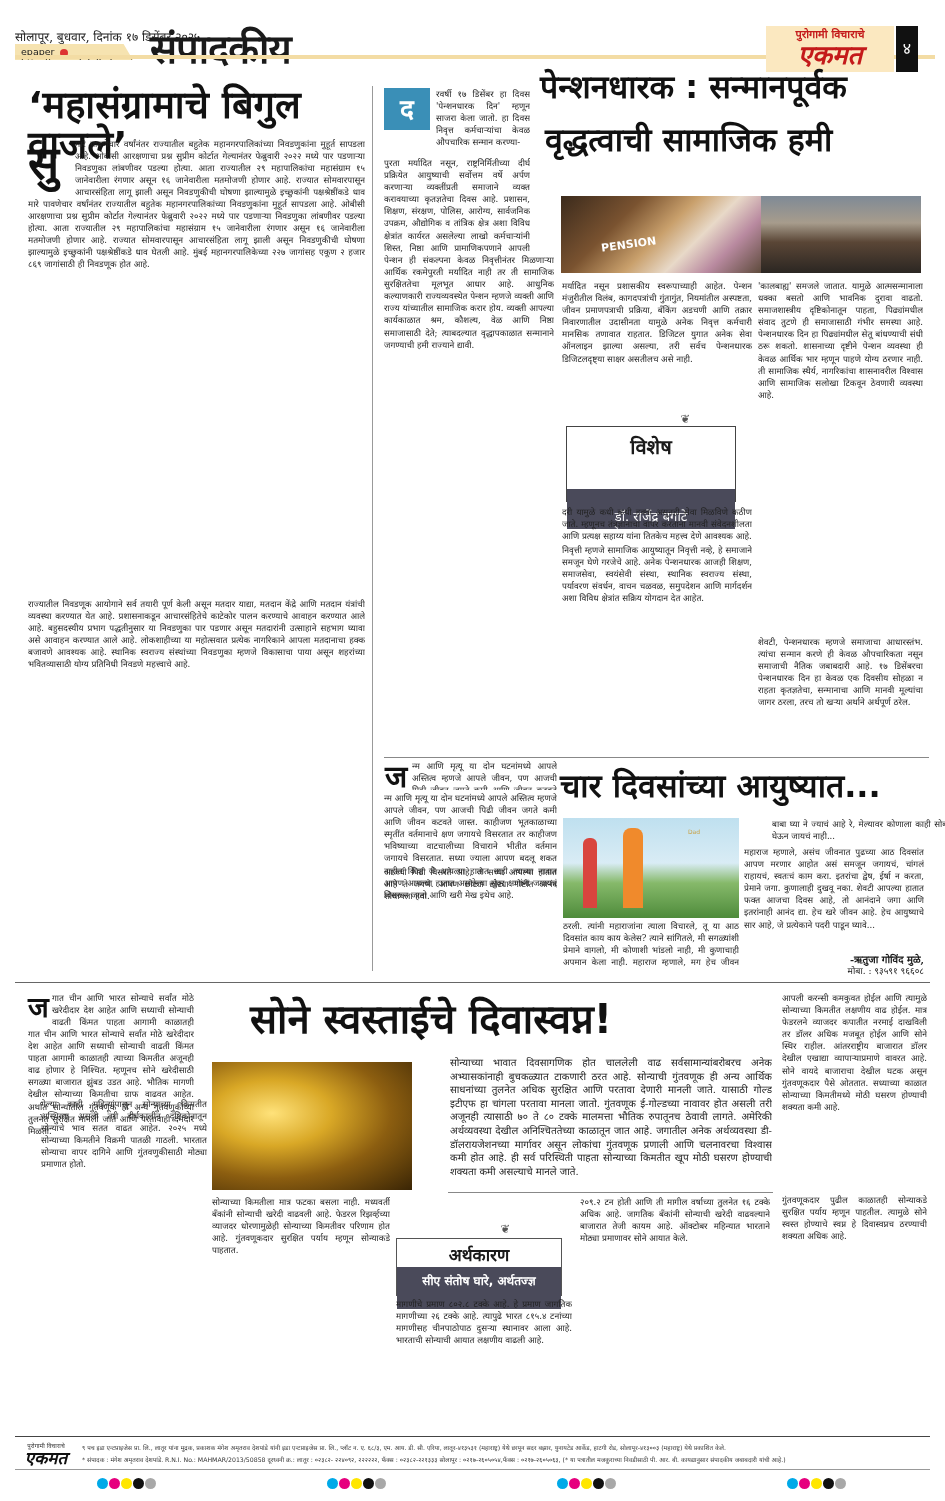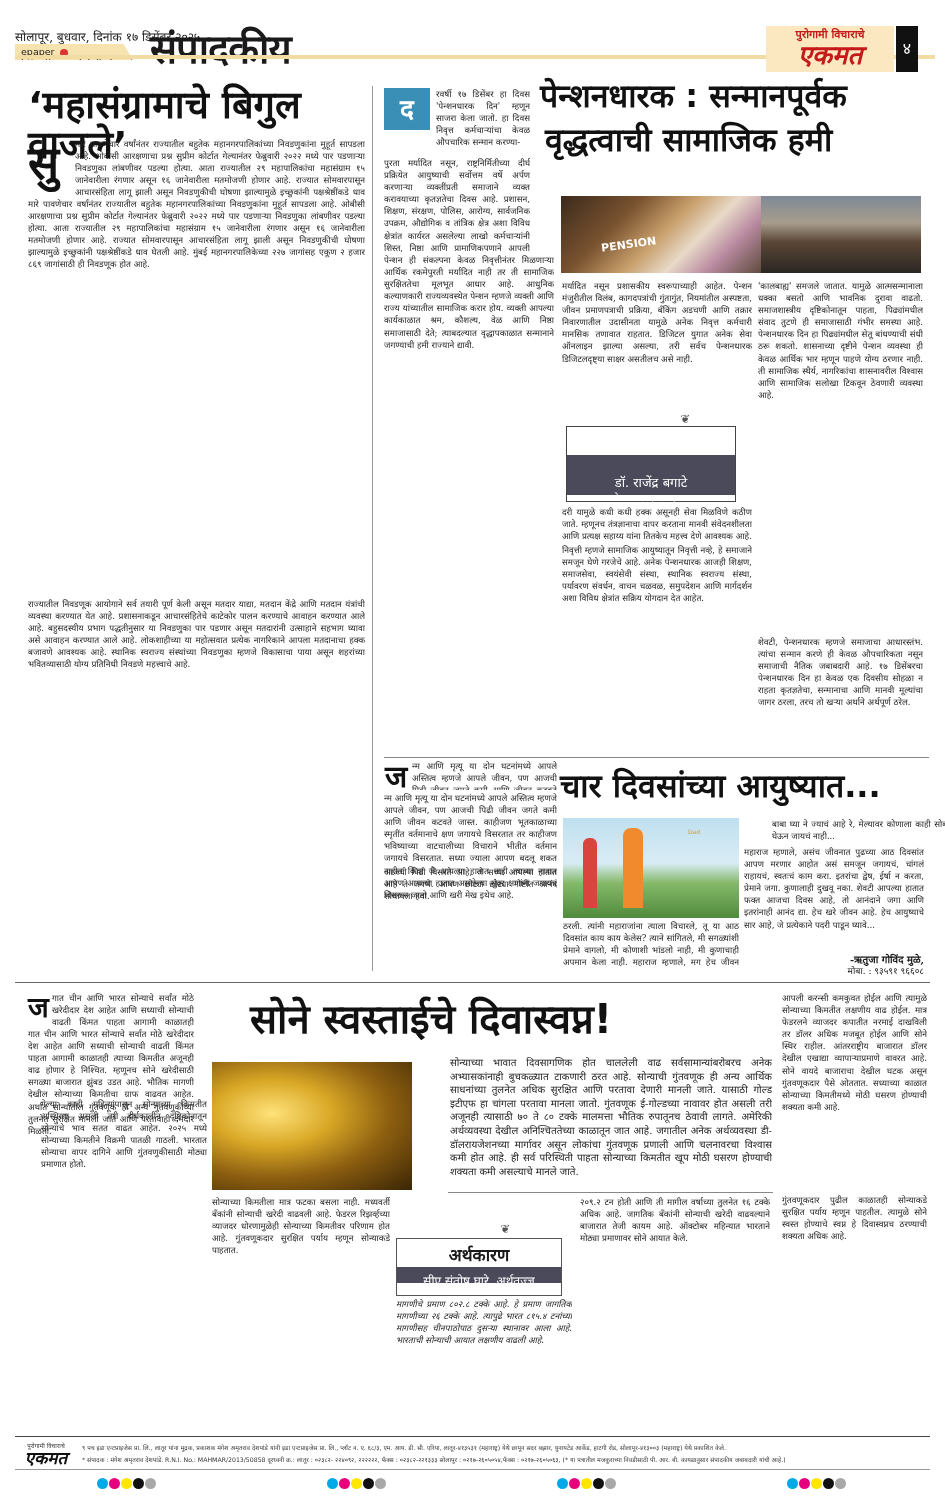--- a/index.html
+++ b/index.html
@@ -71,30 +71,31 @@
 <div class="abs headline" style="left:28px;top:86px;font-size:38px;width:345px;">‘महासंग्रामाचे बिगुल वाजले’</div>
 <div class="abs dropcap" style="left:28px;top:138px;font-size:46px;line-height:50px;">सु</div>
 <div class="abs col-text" style="left:75px;top:138px;width:290px;height:60px;">मारे पावणेचार वर्षांनंतर राज्यातील बहुतेक महानगरपालिकांच्या निवडणुकांना मुहूर्त सापडला आहे. ओबीसी आरक्षणाचा प्रश्न सुप्रीम कोर्टात गेल्यानंतर फेब्रुवारी २०२२ मध्ये पार पडणाऱ्या निवडणुका लांबणीवर पडल्या होत्या. आता राज्यातील २९ महापालिकांचा महासंग्राम १५ जानेवारीला रंगणार असून १६ जानेवारीला मतमोजणी होणार आहे. राज्यात सोमवारपासून आचारसंहिता लागू झाली असून निवडणुकीची घोषणा झाल्यामुळे इच्छुकांनी पक्षश्रेष्ठींकडे धाव घेतली आहे. मुंबई महानगरपालिकेच्या २२७ जागांसह एकूण २ हजार ८६९ जागांसाठी ही निवडणूक होत आहे.</div>
 <div class="abs col-text" style="left:28px;top:198px;width:337px;height:400px;">मारे पावणेचार वर्षांनंतर राज्यातील बहुतेक महानगरपालिकांच्या निवडणुकांना मुहूर्त सापडला आहे. ओबीसी आरक्षणाचा प्रश्न सुप्रीम कोर्टात गेल्यानंतर फेब्रुवारी २०२२ मध्ये पार पडणाऱ्या निवडणुका लांबणीवर पडल्या होत्या. आता राज्यातील २९ महापालिकांचा महासंग्राम १५ जानेवारीला रंगणार असून १६ जानेवारीला मतमोजणी होणार आहे. राज्यात सोमवारपासून आचारसंहिता लागू झाली असून निवडणुकीची घोषणा झाल्यामुळे इच्छुकांनी पक्षश्रेष्ठींकडे धाव घेतली आहे. मुंबई महानगरपालिकेच्या २२७ जागांसह एकूण २ हजार ८६९ जागांसाठी ही निवडणूक होत आहे.</div>
 <div class="abs col-text" style="left:28px;top:598px;width:337px;height:372px;">राज्यातील निवडणूक आयोगाने सर्व तयारी पूर्ण केली असून मतदार याद्या, मतदान केंद्रे आणि मतदान यंत्रांची व्यवस्था करण्यात येत आहे. प्रशासनाकडून आचारसंहितेचे काटेकोर पालन करण्याचे आवाहन करण्यात आले आहे. बहुसदस्यीय प्रभाग पद्धतीनुसार या निवडणुका पार पडणार असून मतदारांनी उत्साहाने सहभाग घ्यावा असे आवाहन करण्यात आले आहे. लोकशाहीच्या या महोत्सवात प्रत्येक नागरिकाने आपला मतदानाचा हक्क बजावणे आवश्यक आहे. स्थानिक स्वराज्य संस्थांच्या निवडणुका म्हणजे विकासाचा पाया असून शहरांच्या भवितव्यासाठी योग्य प्रतिनिधी निवडणे महत्त्वाचे आहे.</div>
 <div class="abs vrule" style="left:372px;top:86px;height:885px;"></div>
 
 <div class="abs da-box" style="left:384px;top:88px;width:46px;height:42px;font-size:26px;line-height:42px;">द</div>
 <div class="abs col-text" style="left:436px;top:88px;width:94px;height:68px;">रवर्षी १७ डिसेंबर हा दिवस 'पेन्शनधारक दिन' म्हणून साजरा केला जातो. हा दिवस निवृत्त कर्मचाऱ्यांचा केवळ औपचारिक सन्मान करण्या-</div>
 <div class="abs col-text" style="left:384px;top:157px;width:146px;height:97px;">पुरता मर्यादित नसून, राष्ट्रनिर्मितीच्या दीर्घ प्रक्रियेत आयुष्याची सर्वोत्तम वर्षे अर्पण करणाऱ्या व्यक्तींप्रती समाजाने व्यक्त करावयाच्या कृतज्ञतेचा दिवस आहे. प्रशासन, शिक्षण, संरक्षण, पोलिस, आरोग्य, सार्वजनिक उपक्रम, औद्योगिक व तांत्रिक क्षेत्र अशा विविध क्षेत्रांत कार्यरत असलेल्या लाखो कर्मचाऱ्यांनी शिस्त, निष्ठा आणि प्रामाणिकपणाने आपली सेवा बजावली. आज दिसणाऱ्या संस्था, व्यवस्था आणि सार्वजनिक सुविधा या त्यांच्या अथक श्रमांचे फलित आहेत. समाजशास्त्रीय दृष्टिकोनातून पाहिले असता, पेन्शनधारक हे केवळ निवृत्त कर्मचारी नसून समाजाच्या सातत्याचे, अनुभवाचे आणि मूल्यव्यवस्थेचे जिवंत प्रतिनिधी आहेत.</div>
-<div class="abs headline" style="left:540px;top:80px;font-size:32px;width:390px;">पेन्शनधारक : सन्मानपूर्वक</div>
+<div class="abs headline" style="left:540px;top:71px;font-size:32px;width:390px;">पेन्शनधारक : सन्मानपूर्वक</div>
 <div class="abs headline" style="left:545px;top:124px;font-size:32px;width:390px;">वृद्धत्वाची सामाजिक हमी</div>
 <div class="abs img pension-img" style="left:561px;top:196px;width:200px;height:77px;">
   <div style="position:absolute;left:40px;top:42px;font-size:11px;font-weight:bold;color:#fff;transform:rotate(-8deg);">PENSION</div>
 </div>
 <div class="abs img crowd-img" style="left:761px;top:196px;width:160px;height:77px;"></div>
 <div class="abs col-text" style="left:384px;top:254px;width:170px;height:715px;">पेन्शन ही संकल्पना केवळ निवृत्तीनंतर मिळणाऱ्या आर्थिक रकमेपुरती मर्यादित नाही तर ती सामाजिक सुरक्षिततेचा मूलभूत आधार आहे. आधुनिक कल्याणकारी राज्यव्यवस्थेत पेन्शन म्हणजे व्यक्ती आणि राज्य यांच्यातील सामाजिक करार होय. व्यक्ती आपल्या कार्यकाळात श्रम, कौशल्य, वेळ आणि निष्ठा समाजासाठी देते; त्याबदल्यात वृद्धापकाळात सन्मानाने जगण्याची हमी राज्याने द्यावी.</div>
 <div class="abs col-text" style="left:562px;top:280px;width:190px;height:118px;">मर्यादित नसून प्रशासकीय स्वरूपाच्याही आहेत. पेन्शन मंजुरीतील विलंब, कागदपत्रांची गुंतागुंत, नियमांतील अस्पष्टता, जीवन प्रमाणपत्राची प्रक्रिया, बँकिंग अडचणी आणि तक्रार निवारणातील उदासीनता यामुळे अनेक निवृत्त कर्मचारी मानसिक तणावात राहतात. डिजिटल युगात अनेक सेवा ऑनलाइन झाल्या असल्या, तरी सर्वच पेन्शनधारक डिजिटलदृष्ट्या साक्षर असतीलच असे नाही.</div>
 
 <div class="abs vishesh-box" style="left:566px;top:426px;width:170px;height:76px;">
+  <div class="vishesh-title">विशेष</div>
   <div class="vishesh-band">
     <div class="n">डॉ. राजेंद्र बगाटे</div>
     <div class="m">मोबा. : ९९६०१ ०३५८२</div>
   </div>
 </div>
 <div class="abs" style="left:680px;top:412px;font-size:12px;color:#555;">❦</div>
 
 <div class="abs col-text" style="left:562px;top:506px;width:190px;height:36px;">दरी यामुळे कधी कधी हक्क असूनही सेवा मिळविणे कठीण जाते. म्हणूनच तंत्रज्ञानाचा वापर करताना मानवी संवेदनशीलता आणि प्रत्यक्ष सहाय्य यांना तितकेच महत्त्व देणे आवश्यक आहे.</div>
 <div class="abs col-text" style="left:562px;top:544px;width:190px;height:210px;">निवृत्ती म्हणजे सामाजिक आयुष्यातून निवृत्ती नव्हे, हे समाजाने समजून घेणे गरजेचे आहे. अनेक पेन्शनधारक आजही शिक्षण, समाजसेवा, स्वयंसेवी संस्था, स्थानिक स्वराज्य संस्था, पर्यावरण संवर्धन, वाचन चळवळ, समुपदेशन आणि मार्गदर्शन अशा विविध क्षेत्रांत सक्रिय योगदान देत आहेत.</div>
 <div class="abs col-text" style="left:758px;top:280px;width:165px;height:310px;">'कालबाह्य' समजले जातात. यामुळे आत्मसन्मानाला धक्का बसतो आणि भावनिक दुरावा वाढतो. समाजशास्त्रीय दृष्टिकोनातून पाहता, पिढ्यांमधील संवाद तुटणे ही समाजासाठी गंभीर समस्या आहे. पेन्शनधारक दिन हा पिढ्यांमधील सेतू बांधण्याची संधी ठरू शकतो. शासनाच्या दृष्टीने पेन्शन व्यवस्था ही केवळ आर्थिक भार म्हणून पाहणे योग्य ठरणार नाही. ती सामाजिक स्थैर्य, नागरिकांचा शासनावरील विश्वास आणि सामाजिक सलोखा टिकवून ठेवणारी व्यवस्था आहे.</div>
@@ -124,25 +125,25 @@
 <div class="abs col-text" style="left:52px;top:992px;width:142px;height:36px;">गात चीन आणि भारत सोन्याचे सर्वांत मोठे खरेदीदार देश आहेत आणि सध्याची सोन्याची वाढती किंमत पाहता आगामी काळातही त्याच्या किमतीत अजूनही वाढ होणार हे निश्चित. म्हणूनच सोने खरेदीसाठी सगळ्या बाजारात झुंबड उडत आहे. भौतिक मागणी देखील सोन्याच्या किमतीचा ग्राफ वाढवत आहेत. अर्थात सोन्यातील गुंतवणूक ही अन्य गुंतवणुकींच्या तुलनेत सुरक्षित मानली जाते आणि परतावाही दमदार मिळतो.</div>
 <div class="abs col-text" style="left:28px;top:1028px;width:166px;height:112px;">गात चीन आणि भारत सोन्याचे सर्वांत मोठे खरेदीदार देश आहेत आणि सध्याची सोन्याची वाढती किंमत पाहता आगामी काळातही त्याच्या किमतीत अजूनही वाढ होणार हे निश्चित. म्हणूनच सोने खरेदीसाठी सगळ्या बाजारात झुंबड उडत आहे. भौतिक मागणी देखील सोन्याच्या किमतीचा ग्राफ वाढवत आहेत. अर्थात सोन्यातील गुंतवणूक ही अन्य गुंतवणुकींच्या तुलनेत सुरक्षित मानली जाते आणि परतावाही दमदार मिळतो.</div>
 <div class="abs col-text" style="left:41px;top:1098px;width:166px;height:330px;">गेल्या काही महिन्यांपासून सोन्याच्या किमतीत अस्थिरता असली तरी दीर्घकालीन दृष्टिकोनातून सोन्याचे भाव सतत वाढत आहेत. २०२५ मध्ये सोन्याच्या किमतीने विक्रमी पातळी गाठली. भारतात सोन्याचा वापर दागिने आणि गुंतवणुकीसाठी मोठ्या प्रमाणात होतो.</div>
 <div class="abs img gold-img" style="left:212px;top:1062px;width:200px;height:128px;"></div>
 <div class="abs col-text" style="left:450px;top:1056px;width:322px;height:130px;font-size:10px;line-height:13.6px;">सोन्याच्या भावात दिवसागणिक होत चाललेली वाढ सर्वसामान्यांबरोबरच अनेक अभ्यासकांनाही बुचकळ्यात टाकणारी ठरत आहे. सोन्याची गुंतवणूक ही अन्य आर्थिक साधनांच्या तुलनेत अधिक सुरक्षित आणि परतावा देणारी मानली जाते. यासाठी गोल्ड इटीएफ हा चांगला परतावा मानला जातो. गुंतवणूक ई-गोल्डच्या नावावर होत असली तरी अजूनही त्यासाठी ७० ते ८० टक्के मालमत्ता भौतिक रुपातूनच ठेवावी लागते. अमेरिकी अर्थव्यवस्था देखील अनिश्चिततेच्या काळातून जात आहे. जगातील अनेक अर्थव्यवस्था डी-डॉलरायजेशनच्या मार्गावर असून लोकांचा गुंतवणूक प्रणाली आणि चलनावरचा विश्वास कमी होत आहे. ही सर्व परिस्थिती पाहता सोन्याच्या किमतीत खूप मोठी घसरण होण्याची शक्यता कमी असल्याचे मानले जाते.</div>
 <div class="abs hrule" style="left:448px;top:1192px;width:325px;"></div>
 <div class="abs col-text" style="left:212px;top:1196px;width:178px;height:232px;">सोन्याच्या किमतीला मात्र फटका बसला नाही. मध्यवर्ती बँकांनी सोन्याची खरेदी वाढवली आहे. फेडरल रिझर्व्हच्या व्याजदर धोरणामुळेही सोन्याच्या किमतीवर परिणाम होत आहे. गुंतवणूकदार सुरक्षित पर्याय म्हणून सोन्याकडे पाहतात.</div>
 
 <div class="abs" style="left:396px;top:1238px;width:166px;height:58px;border:1px solid #555;">
   <div style="font-size:17px;font-weight:bold;text-align:center;height:28px;padding-top:4px;">अर्थकारण</div>
-  <div style="background:#4a4a5a;color:#fff;text-align:center;font-size:12px;height:16px;line-height:28px;">सीए संतोष घारे, अर्थतज्ज्ञ</div>
+  <div style="background:#4a4a5a;color:#fff;text-align:center;font-size:12px;height:42px;line-height:28px;font-weight:bold;">सीए संतोष घारे, अर्थतज्ज्ञ</div>
 </div>
 <div class="abs" style="left:500px;top:1222px;font-size:12px;color:#555;">❦</div>
 
-<div class="abs col-text" style="left:396px;top:1298px;width:176px;height:130px;font-style:italic;">मागणीचे प्रमाण ८०२.८ टक्के आहे. हे प्रमाण जागतिक मागणीच्या २६ टक्के आहे. त्यापुढे भारत ८१५.४ टनांच्या मागणीसह चीनपाठोपाठ दुसऱ्या स्थानावर आला आहे. भारताची सोन्याची आयात लक्षणीय वाढली आहे.</div>
+<div class="abs col-text" style="left:396px;top:1298px;width:176px;height:130px;">मागणीचे प्रमाण ८०२.८ टक्के आहे. हे प्रमाण जागतिक मागणीच्या २६ टक्के आहे. त्यापुढे भारत ८१५.४ टनांच्या मागणीसह चीनपाठोपाठ दुसऱ्या स्थानावर आला आहे. भारताची सोन्याची आयात लक्षणीय वाढली आहे.</div>
 <div class="abs col-text" style="left:580px;top:1196px;width:190px;height:232px;">२०९.२ टन होती आणि ती मागील वर्षाच्या तुलनेत १६ टक्के अधिक आहे. जागतिक बँकांनी सोन्याची खरेदी वाढवल्याने बाजारात तेजी कायम आहे. ऑक्टोबर महिन्यात भारताने मोठ्या प्रमाणावर सोने आयात केले.</div>
 <div class="abs col-text" style="left:782px;top:992px;width:145px;height:200px;">आपली करन्सी कमकुवत होईल आणि त्यामुळे सोन्याच्या किमतीत लक्षणीय वाढ होईल. मात्र फेडरलने व्याजदर कपातीत नरमाई दाखविली तर डॉलर अधिक मजबूत होईल आणि सोने स्थिर राहील. आंतरराष्ट्रीय बाजारात डॉलर देखील एखाद्या व्यापाऱ्याप्रमाणे वावरत आहे. सोने वायदे बाजाराचा देखील घटक असून गुंतवणूकदार पैसे ओततात. सध्याच्या काळात सोन्याच्या किमतीमध्ये मोठी घसरण होण्याची शक्यता कमी आहे.</div>
 <div class="abs col-text" style="left:782px;top:1194px;width:145px;height:234px;">गुंतवणूकदार पुढील काळातही सोन्याकडे सुरक्षित पर्याय म्हणून पाहतील. त्यामुळे सोने स्वस्त होण्याचे स्वप्न हे दिवास्वप्नच ठरण्याची शक्यता अधिक आहे.</div>
 
 <div class="abs hrule" style="left:15px;top:1436px;width:915px;background:#444;"></div>
 <div class="abs footer-logo">
   <div class="t">पुरोगामी विचाराचे</div>
   <div class="n">एकमत</div>
 </div>
 <div class="abs footer-text">

